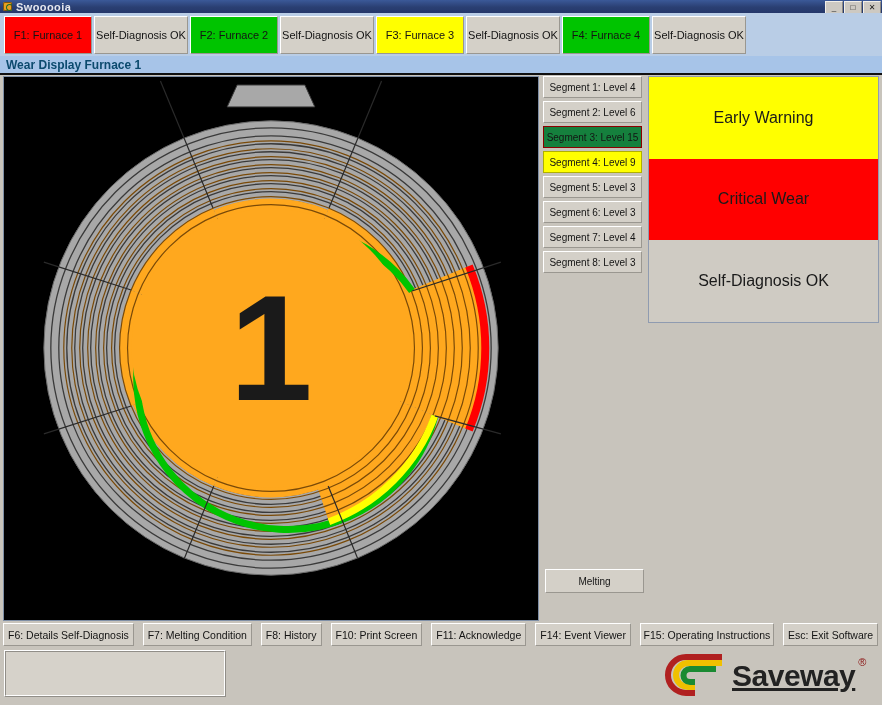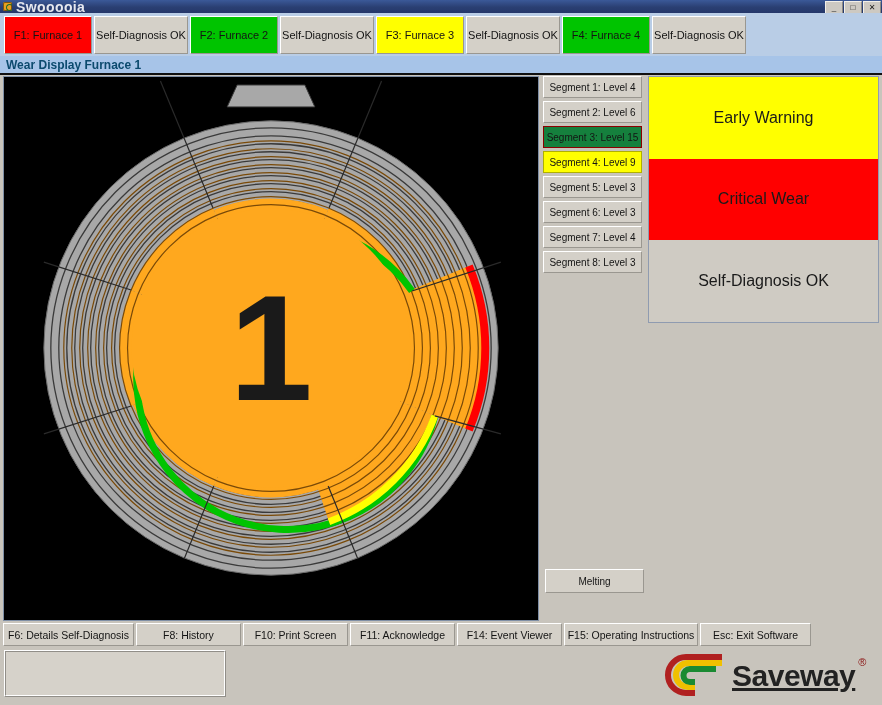--- a/index.html
+++ b/index.html
@@ -20,21 +20,21 @@
   .tb-icon{
     width:9px;height:9px;margin-left:3px;margin-right:4px;
     background:#e8a020;border-radius:2px;position:relative;flex:0 0 auto;
     box-shadow:inset 0 0 0 1px #7a5410;
   }
   .tb-icon:after{
     content:"";position:absolute;left:3px;top:2px;width:5px;height:5px;
     border:1px solid #1d6b2a;border-radius:50%;border-right-color:transparent;
   }
   .tb-title{
-    font-size:14px;font-weight:bold;color:#e6e8ef;letter-spacing:.4px;
+    font-size:11px;font-weight:bold;color:#e6e8ef;letter-spacing:.4px;
     white-space:nowrap;overflow:hidden;filter:blur(.25px);
   }
   .tb-buttons{position:absolute;right:1px;top:1px;display:flex;gap:1px;}
   .tb-btn{
     width:16px;height:11px;background:#cdc9c2;border:1px solid #8d8a84;
     border-top-color:#f2efe9;border-left-color:#f2efe9;
     display:flex;align-items:center;justify-content:center;
     font-size:8px;color:#1a1a1a;line-height:1;
   }
 
@@ -113,21 +113,21 @@
   .fkeybar{
     position:absolute;left:0;top:622px;width:882px;height:25px;
     display:flex;align-items:center;padding-left:3px;box-sizing:border-box;
     background:#c8c4bc;
   }
   .fkey{
     height:23px;background:#d4d0c8;
     border:1px solid #9a9790;border-top-color:#ffffff;border-left-color:#ffffff;
     display:flex;align-items:center;justify-content:center;
     font-size:10.5px;color:#141414;box-sizing:border-box;
-    white-space:nowrap;padding:0 4px;margin-right:2px;
+    white-space:nowrap;padding:0 4px;margin-right:9px;
   }
 
   
   .statuspanel{
     position:absolute;left:4px;top:650px;width:222px;height:47px;
     background:#d6d2ca;
     border:1px solid #ffffff;border-right-color:#918e88;border-bottom-color:#918e88;
     box-sizing:border-box;
   }
   .statuspanel .inner{
@@ -286,20 +286,21 @@
   </div>
 
   <div class="legend">
     <div class="legrow yellow">Early Warning</div>
     <div class="legrow red">Critical Wear</div>
     <div class="legrow gray">Self-Diagnosis OK</div>
   </div>
 
   <div class="fkeybar">
     <div class="fkey" style="width:131px">F6: Details Self-Diagnosis</div>
+    <div class="fkey" style="width:109px">F7: Melting Condition</div>
     <div class="fkey" style="width:105px">F8: History</div>
     <div class="fkey" style="width:105px">F10: Print Screen</div>
     <div class="fkey" style="width:105px">F11: Acknowledge</div>
     <div class="fkey" style="width:105px">F14: Event Viewer</div>
     <div class="fkey" style="width:134px">F15: Operating Instructions</div>
     <div class="fkey" style="width:111px">Esc: Exit Software</div>
   </div>
 
   <div class="statuspanel">
     <div class="inner"></div>

